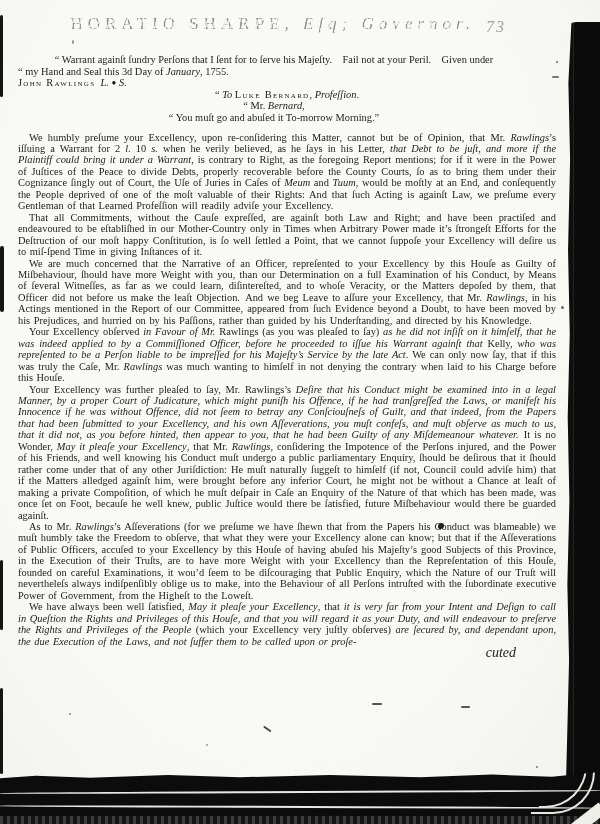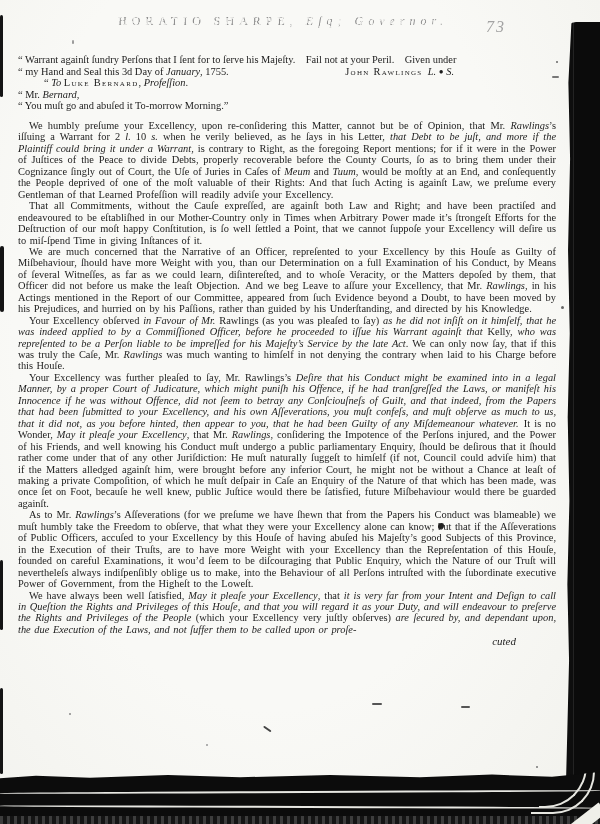--- a/index.html
+++ b/index.html
@@ -5,40 +5,40 @@
   html,body{margin:0;padding:0;}
   .page{
     position:relative;width:600px;height:824px;overflow:hidden;
     background:radial-gradient(ellipse at 45% 38%, var(--paper,#f9f9f6) 55%, #f1f1ec 100%);
     font-family:"Liberation Serif","DejaVu Serif",serif;
     color:var(--ink,#1c1c1c);
   }
   .content{position:absolute;left:18px;top:10px;width:538px;}
   .running-head-row{position:relative;height:30px;}
   .running-head{
-    position:absolute;left:60px;top:4px;width:410px;text-align:center;
-    font-size:12px;letter-spacing:5px;color:var(--faded,#8f8f8f);
+    position:absolute;left:47px;top:4px;width:410px;text-align:right;
+    font-size:17px;letter-spacing:5px;color:var(--faded,#8f8f8f);
     white-space:nowrap;
     -webkit-mask-image:repeating-linear-gradient(105deg,#000 0 2px,rgba(0,0,0,.25) 2px 3.5px);
     mask-image:repeating-linear-gradient(105deg,#000 0 2px,rgba(0,0,0,.25) 2px 3.5px);
   }
   .running-head .caps{letter-spacing:5px;}
   .page-number{position:absolute;left:468px;top:8px;color:#a3a3a3;font-size:16px;font-style:italic;letter-spacing:2px;}
   .warrant{margin-top:14px;padding-right:26px;font-size:10.4px;line-height:11.6px;}
-  .wline{white-space:normal;}
-  .wline2{display:flex;justify-content:space-between;align-items:baseline;}
+  .wline{white-space:normal;text-align:center;}
+  .wline2{display:flex;justify-content:space-between;align-items:baseline;flex-direction:column;}
   .signature{margin-right:76px;white-space:nowrap;}
   .indent1{padding-left:26px;}
   .gap{margin-top:0;}
   .i{font-style:italic;}
   .sc{font-variant:small-caps;letter-spacing:1.3px;margin-top:36px;}
   .seal{font-size:8px;vertical-align:1px;}
   .paras{margin-top:8px;text-align:justify;font-size:10.4px;line-height:11.45px;word-spacing:1px;}
   .paras p{margin:0;text-indent:11px;}
-  .catchword{text-align:right;padding-right:40px;font-style:italic;font-size:11px;line-height:12px;}
+  .catchword{text-align:right;padding-right:40px;font-style:italic;font-size:14px;line-height:12px;}
   
   .right-band{
     position:absolute;top:22px;right:0;width:34px;height:760px;
     background:linear-gradient(90deg,#0e0e0e 0 7px,#232323 7px 8px,#0b0b0b 8px 100%);
     border-radius:10px 0 0 3px;
     clip-path:polygon(16% 0,100% 0,100% 100%,0 100%,4% 93%,9% 84%,4% 74%,10% 63%,5% 52%,11% 41%,6% 30%,12% 18%,7% 8%);
   }
   .bottom-band{
     position:absolute;left:0;top:772px;width:600px;height:52px;background:#0c0c0c;
     clip-path:polygon(0 12%,6% 7%,15% 11%,28% 6%,40% 10%,55% 6%,70% 10%,82% 5%,92% 9%,100% 0,100% 100%,0 100%);

